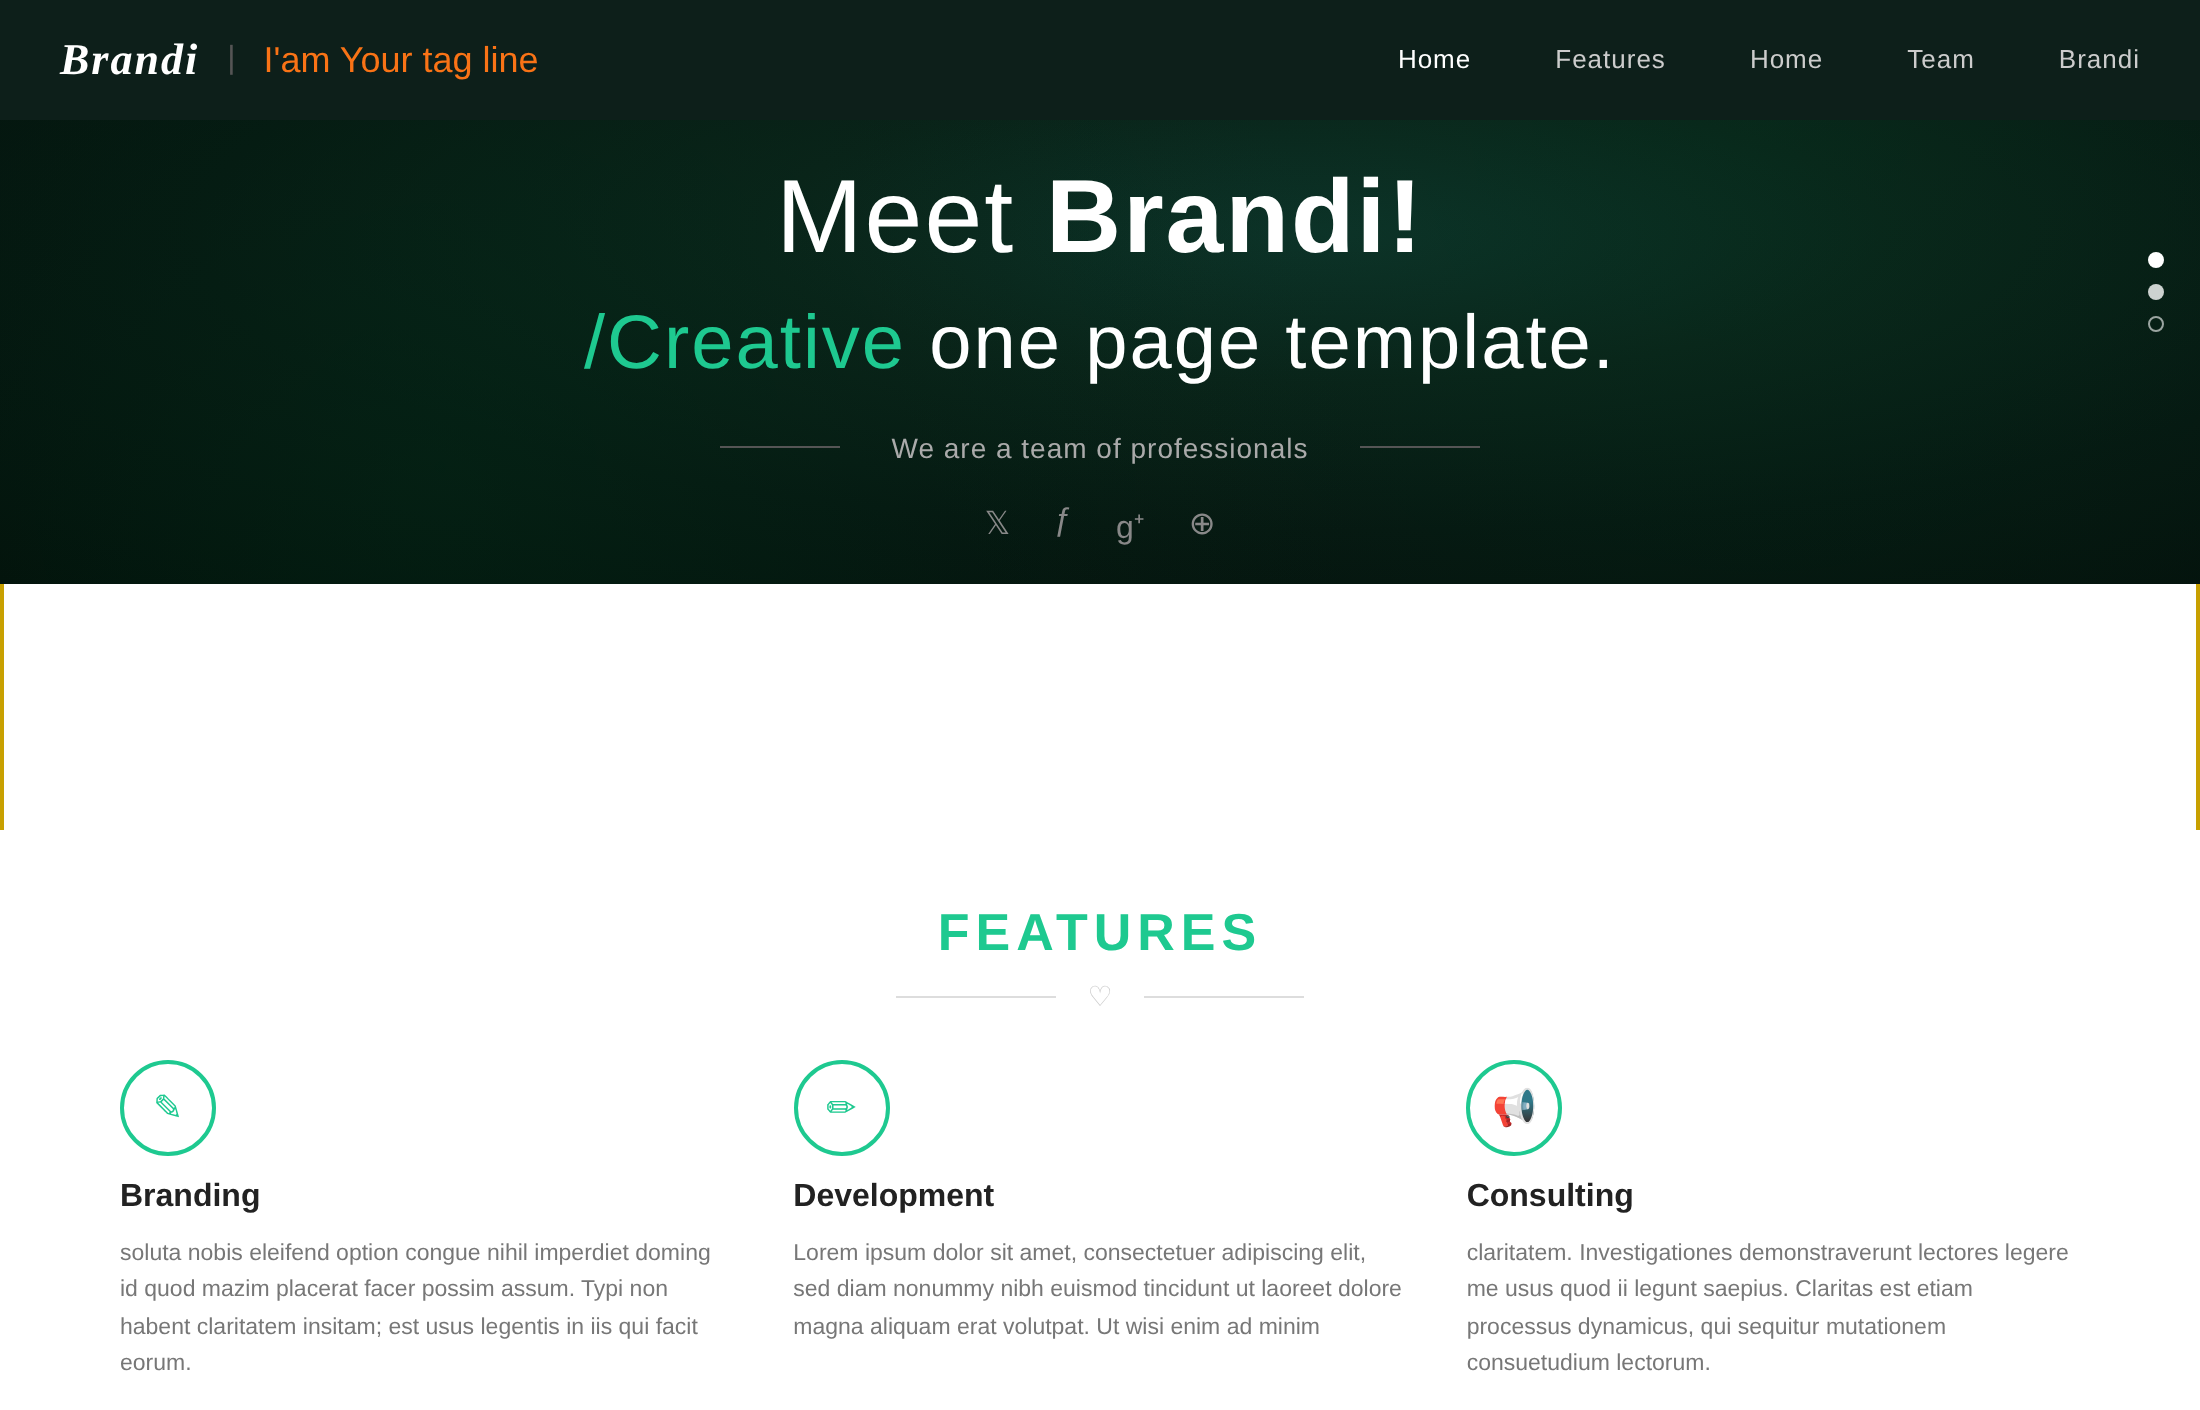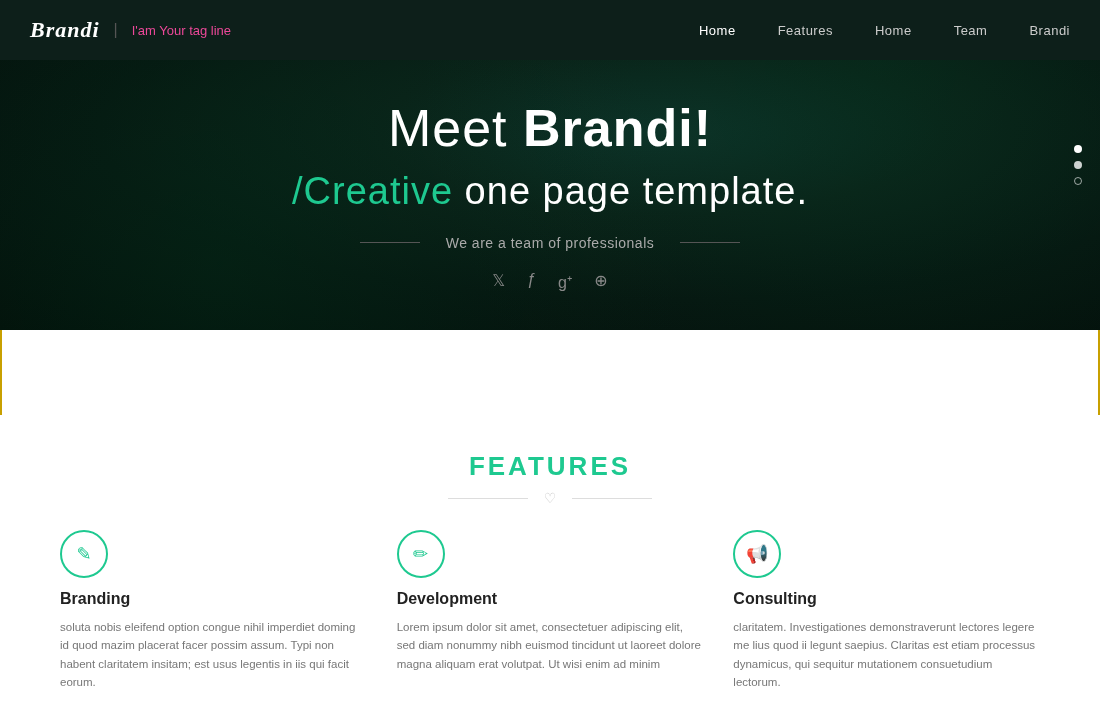--- a/index.html
+++ b/index.html
@@ -28,41 +28,41 @@
       color: #fff;
       font-size: 22px;
       font-weight: bold;
       letter-spacing: 1px;
     }
     .navbar-divider {
       color: #555;
       font-size: 16px;
     }
     .navbar-tagline {
-      color: #ec4899;
-      font-size: 13px;
+      color: #f97316;
+      font-size: 18px;
     }
     .navbar-links {
       display: flex;
       gap: 42px;
       list-style: none;
     }
     .navbar-links li a {
       color: #ccc;
       text-decoration: none;
       font-size: 13px;
       letter-spacing: 0.5px;
     }
     .navbar-links li.active a { color: #fff; }
 
     
     .hero {
       position: absolute;
       top: 0; left: 0; right: 0;
-      height: 330px;
+      height: 292px;
       background: radial-gradient(ellipse at 60% 40%, #0d3028 0%, #0a2018 30%, #061510 60%, #030d09 100%);
       display: flex;
       flex-direction: column;
       align-items: center;
       justify-content: center;
       overflow: hidden;
     }
 
     
     .hero::before {
@@ -301,17 +301,17 @@
       </div>
       <div class="feature-name">Development</div>
       <div class="feature-desc">Lorem ipsum dolor sit amet, consectetuer adipiscing elit, sed diam nonummy nibh euismod tincidunt ut laoreet dolore magna aliquam erat volutpat. Ut wisi enim ad minim</div>
     </div>
 
     <div class="feature-item">
       <div class="feature-icon-circle">
         <span>📢</span>
       </div>
       <div class="feature-name">Consulting</div>
-      <div class="feature-desc">claritatem. Investigationes demonstraverunt lectores legere me lius quod ii legunt saepius. Claritas est etiam processus dynamicus, qui sequitur mutationem consuetudium lectorum.</div>
+      <div class="feature-desc">claritatem. Investigationes demonstraverunt lectores legere me usus quod ii legunt saepius. Claritas est etiam processus dynamicus, qui sequitur mutationem consuetudium lectorum.</div>
     </div>
 
   </div>
 </section>
 
 </body></html>

